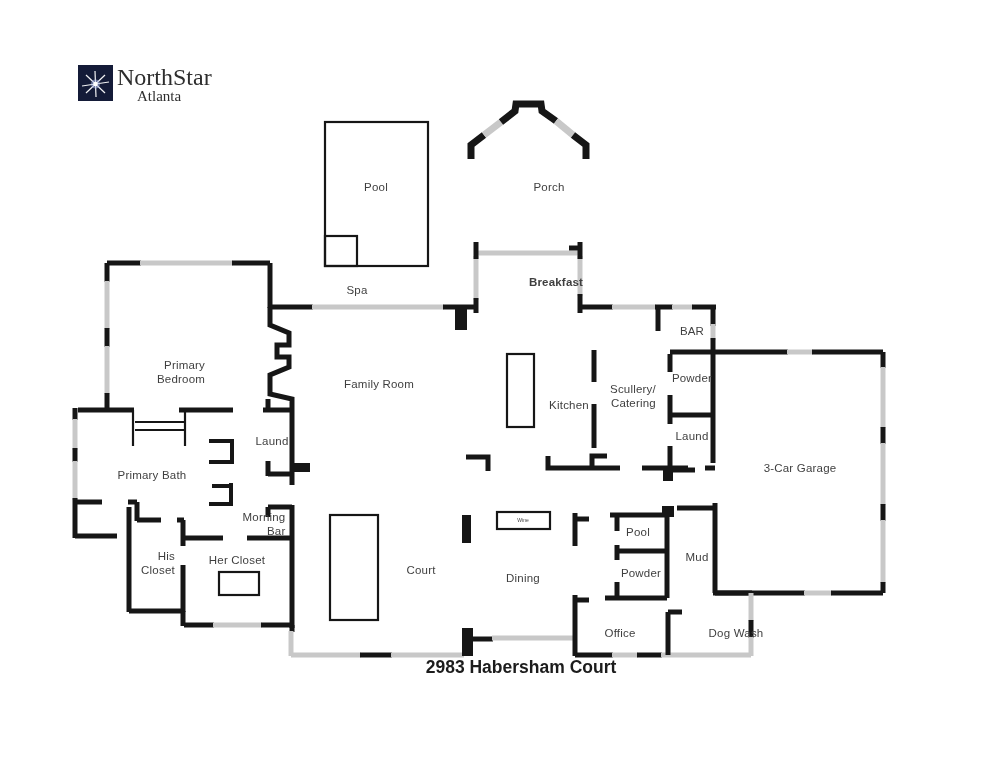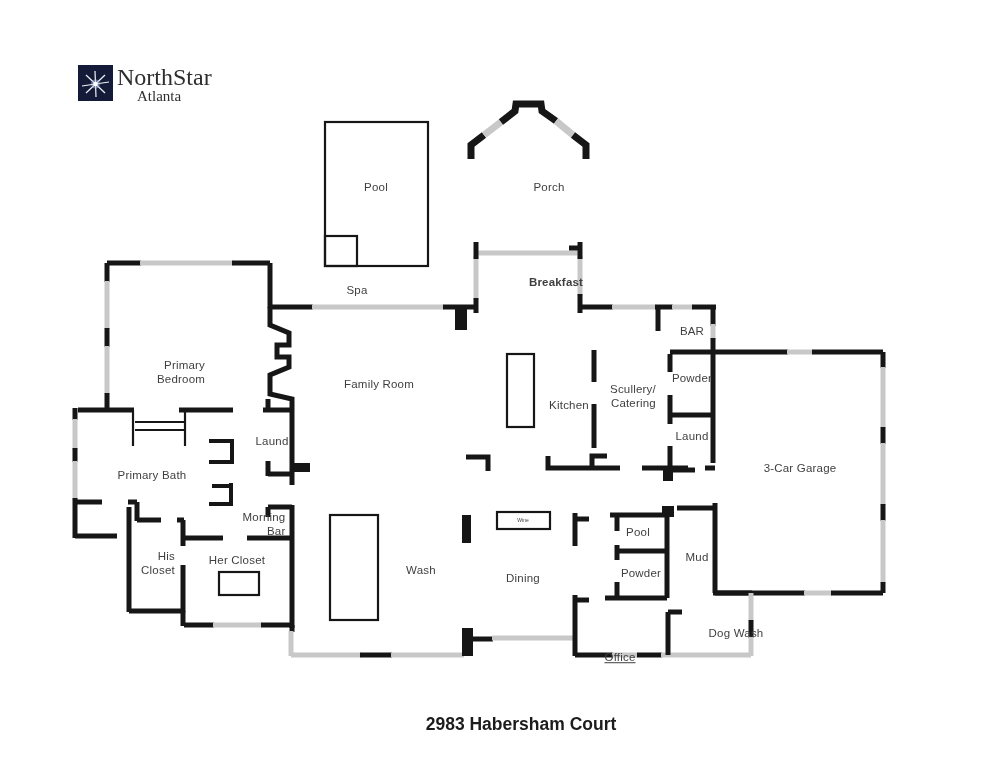--- a/index.html
+++ b/index.html
@@ -14,21 +14,21 @@
   .fix{stroke:var(--wall,#161616);stroke-width:4;fill:none;}
   .blk{fill:var(--wall,#161616);stroke:none;}
   .room-label{position:absolute;transform:translate(-50%,-50%);color:var(--label,#3f3f3f);
       font-size:11.5px;line-height:1.18;text-align:right;white-space:pre-line;letter-spacing:.2px;}
   .room-label.tiny{font-size:5px;letter-spacing:0;}
   #logo{position:absolute;left:78px;top:65px;display:flex;align-items:flex-start;}
   #logo-mark{width:35px;height:36px;}
   #logo-text{margin-left:4px;font-family:"Liberation Serif", serif;color:#2e2e2e;}
   #logo-name{font-size:24px;line-height:24px;}
   #logo-city{font-size:15px;line-height:15px;margin-left:20px;}
-  #plan-title{position:absolute;left:521px;top:714px;transform:translateX(-50%);
+  #plan-title{position:absolute;left:521px;top:657px;transform:translateX(-50%);
       text-align:left;color:var(--title,#1c1c1c);font-weight:bold;font-size:17.5px;line-height:1.2;
       white-space:nowrap;}
 </style>
 </head>
 <body>
 
 <div id="canvas">
 
   <div id="logo">
     <svg id="logo-mark" viewBox="0 0 35 36">
@@ -222,27 +222,27 @@
       <div class="room-label" style="left: 692px; top: 379px;">Powder</div>
       <div class="room-label" style="left: 692px; top: 437px;">Laund</div>
       <div class="room-label" style="left: 800px; top: 469px;">3-Car Garage</div>
       <div class="room-label" style="left: 149px; top: 476px; padding-left: 6px;">Primary Bath</div>
       <div class="room-label" style="left: 272px; top: 442px;">Laund</div>
       <div class="room-label" style="left: 264px; top: 525px;">Morning
 Bar</div>
       <div class="room-label" style="left: 158px; top: 564px;">His
 Closet</div>
       <div class="room-label" style="left: 237px; top: 561px;">Her Closet</div>
-      <div class="room-label" style="left: 421px; top: 571px;">Wash</div>
+      <div class="room-label" style="left: 421px; top: 571px;">Court</div>
       <div class="room-label" style="left: 523px; top: 579px;">Dining</div>
       <div class="room-label tiny" style="left: 523px; top: 521px;">Wine</div>
       <div class="room-label" style="left: 638px; top: 533px;">Pool</div>
       <div class="room-label" style="left: 641px; top: 574px;">Powder</div>
       <div class="room-label" style="left: 697px; top: 558px;">Mud</div>
-      <div class="room-label" style="left: 620px; top: 658px; text-decoration: underline;">Office</div>
+      <div class="room-label" style="left: 620px; top: 634px;">Office</div>
       <div class="room-label" style="left: 736px; top: 634px;">Dog Wash</div>
     </div>
 
   <div id="plan-title">
     <div>2983 Habersham Court</div>
   </div>
 
 </div>
 
 </body></html>

